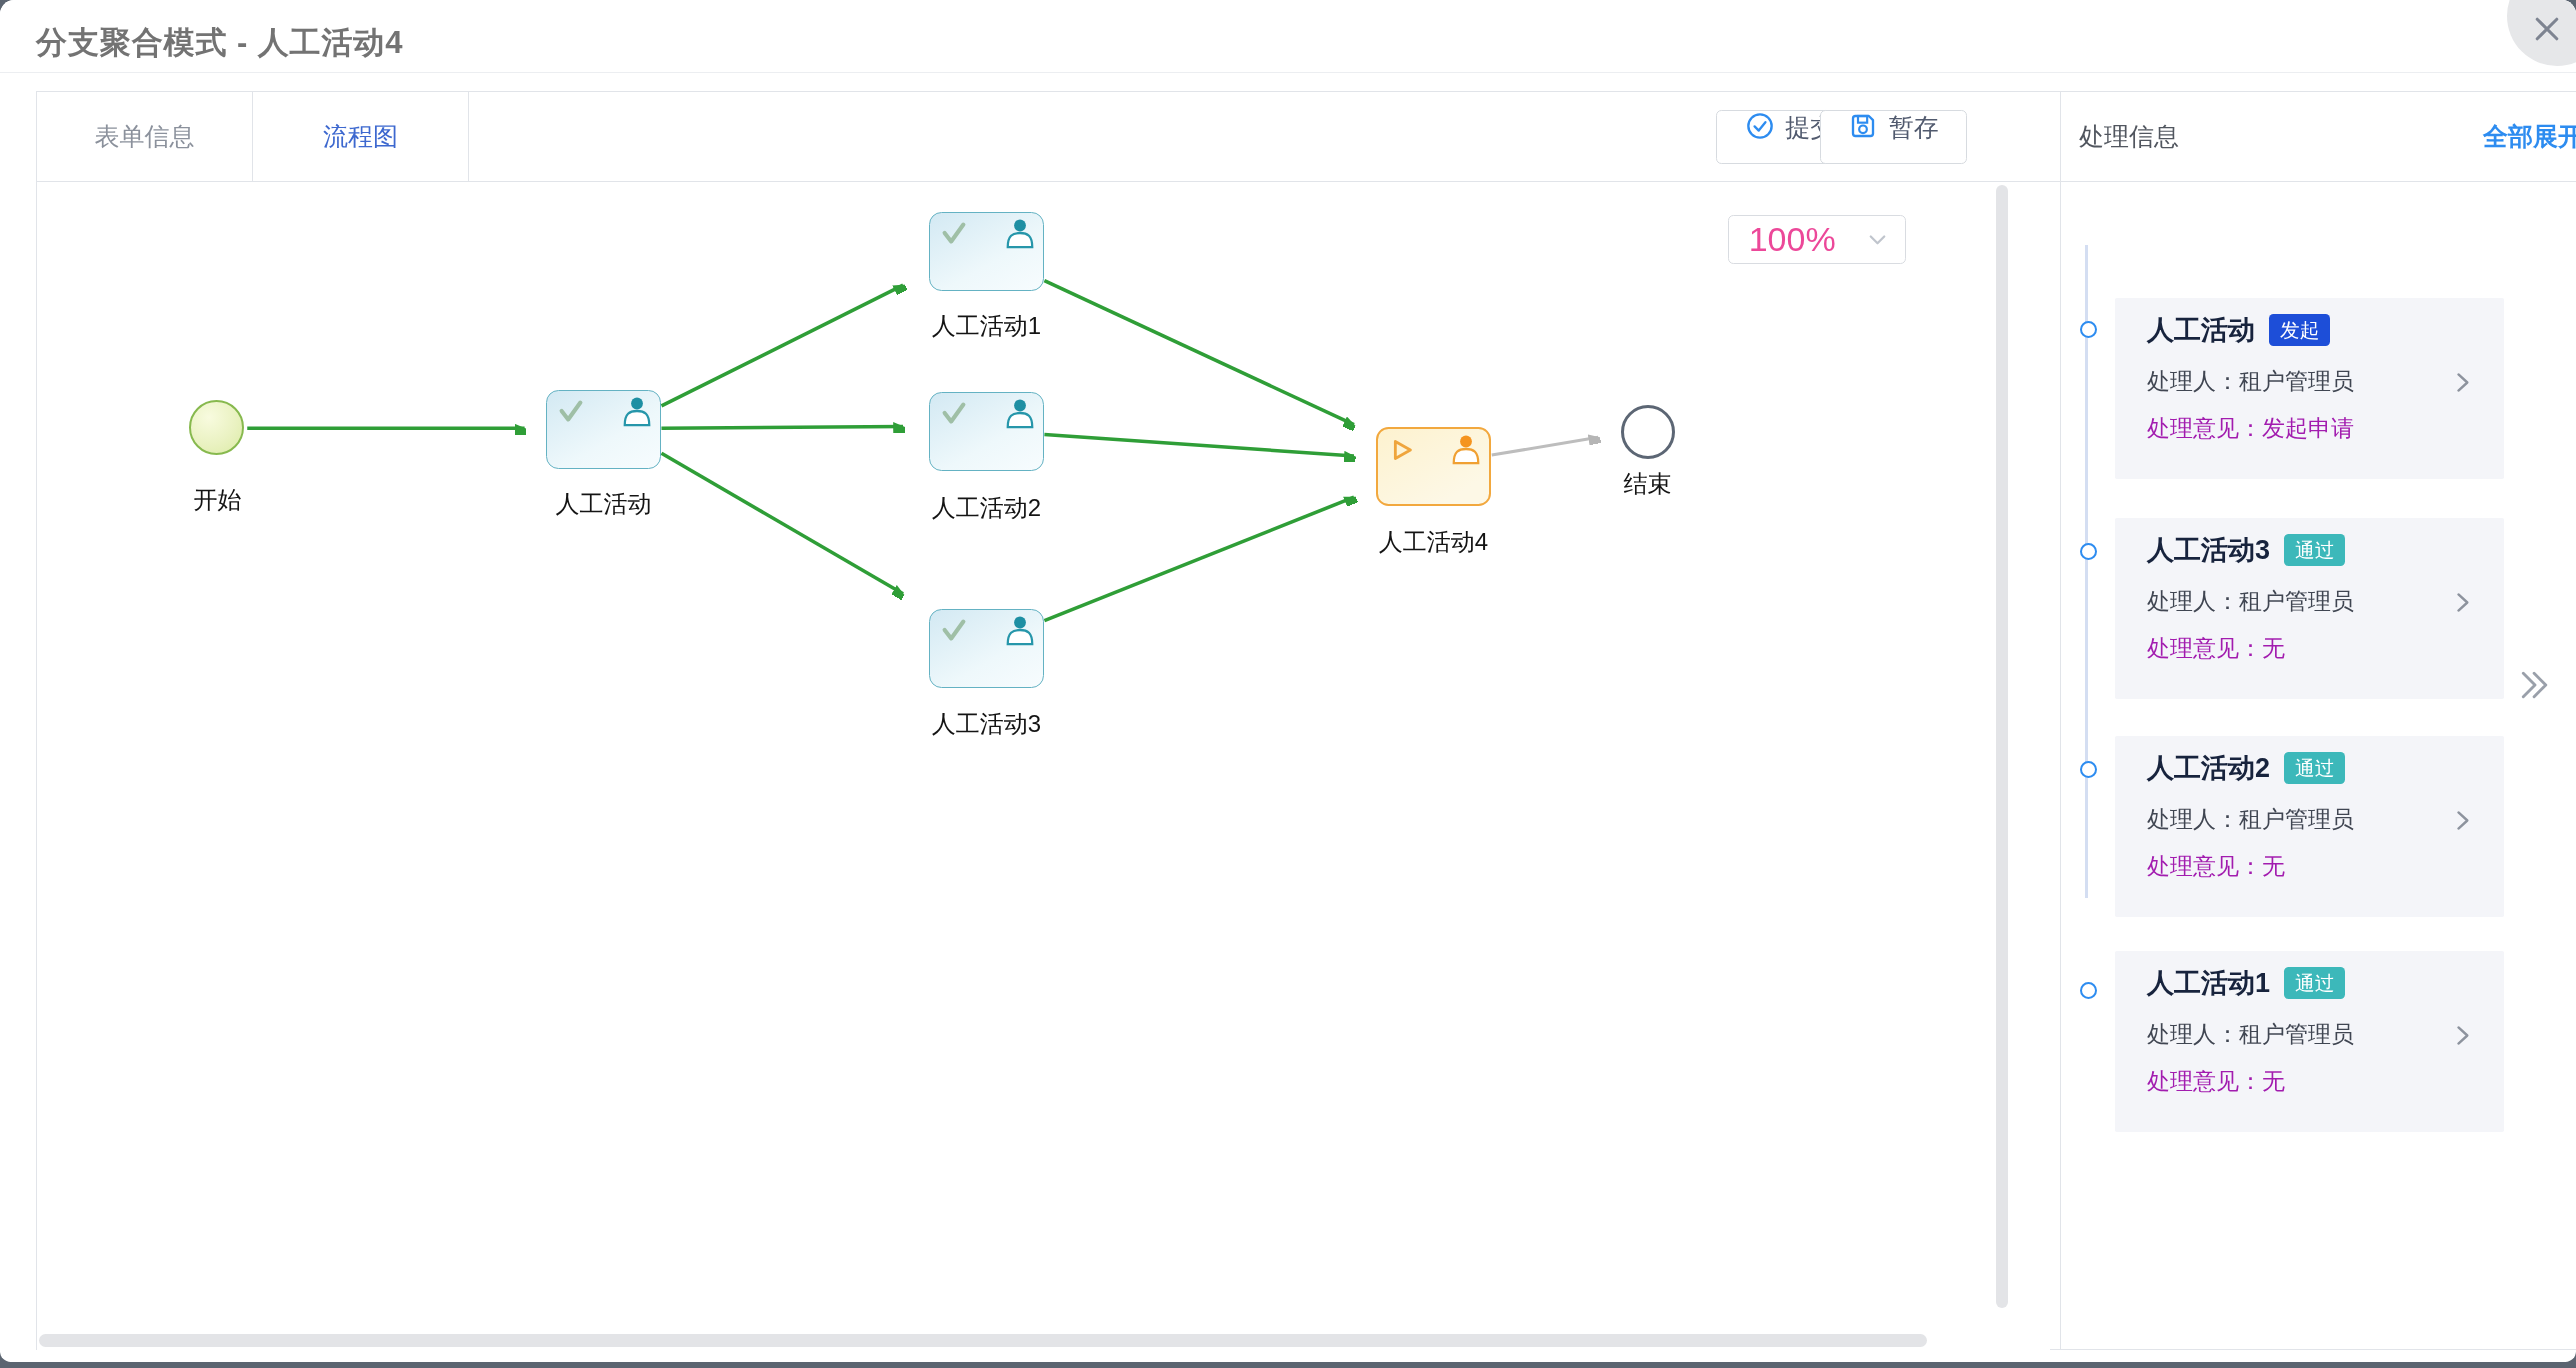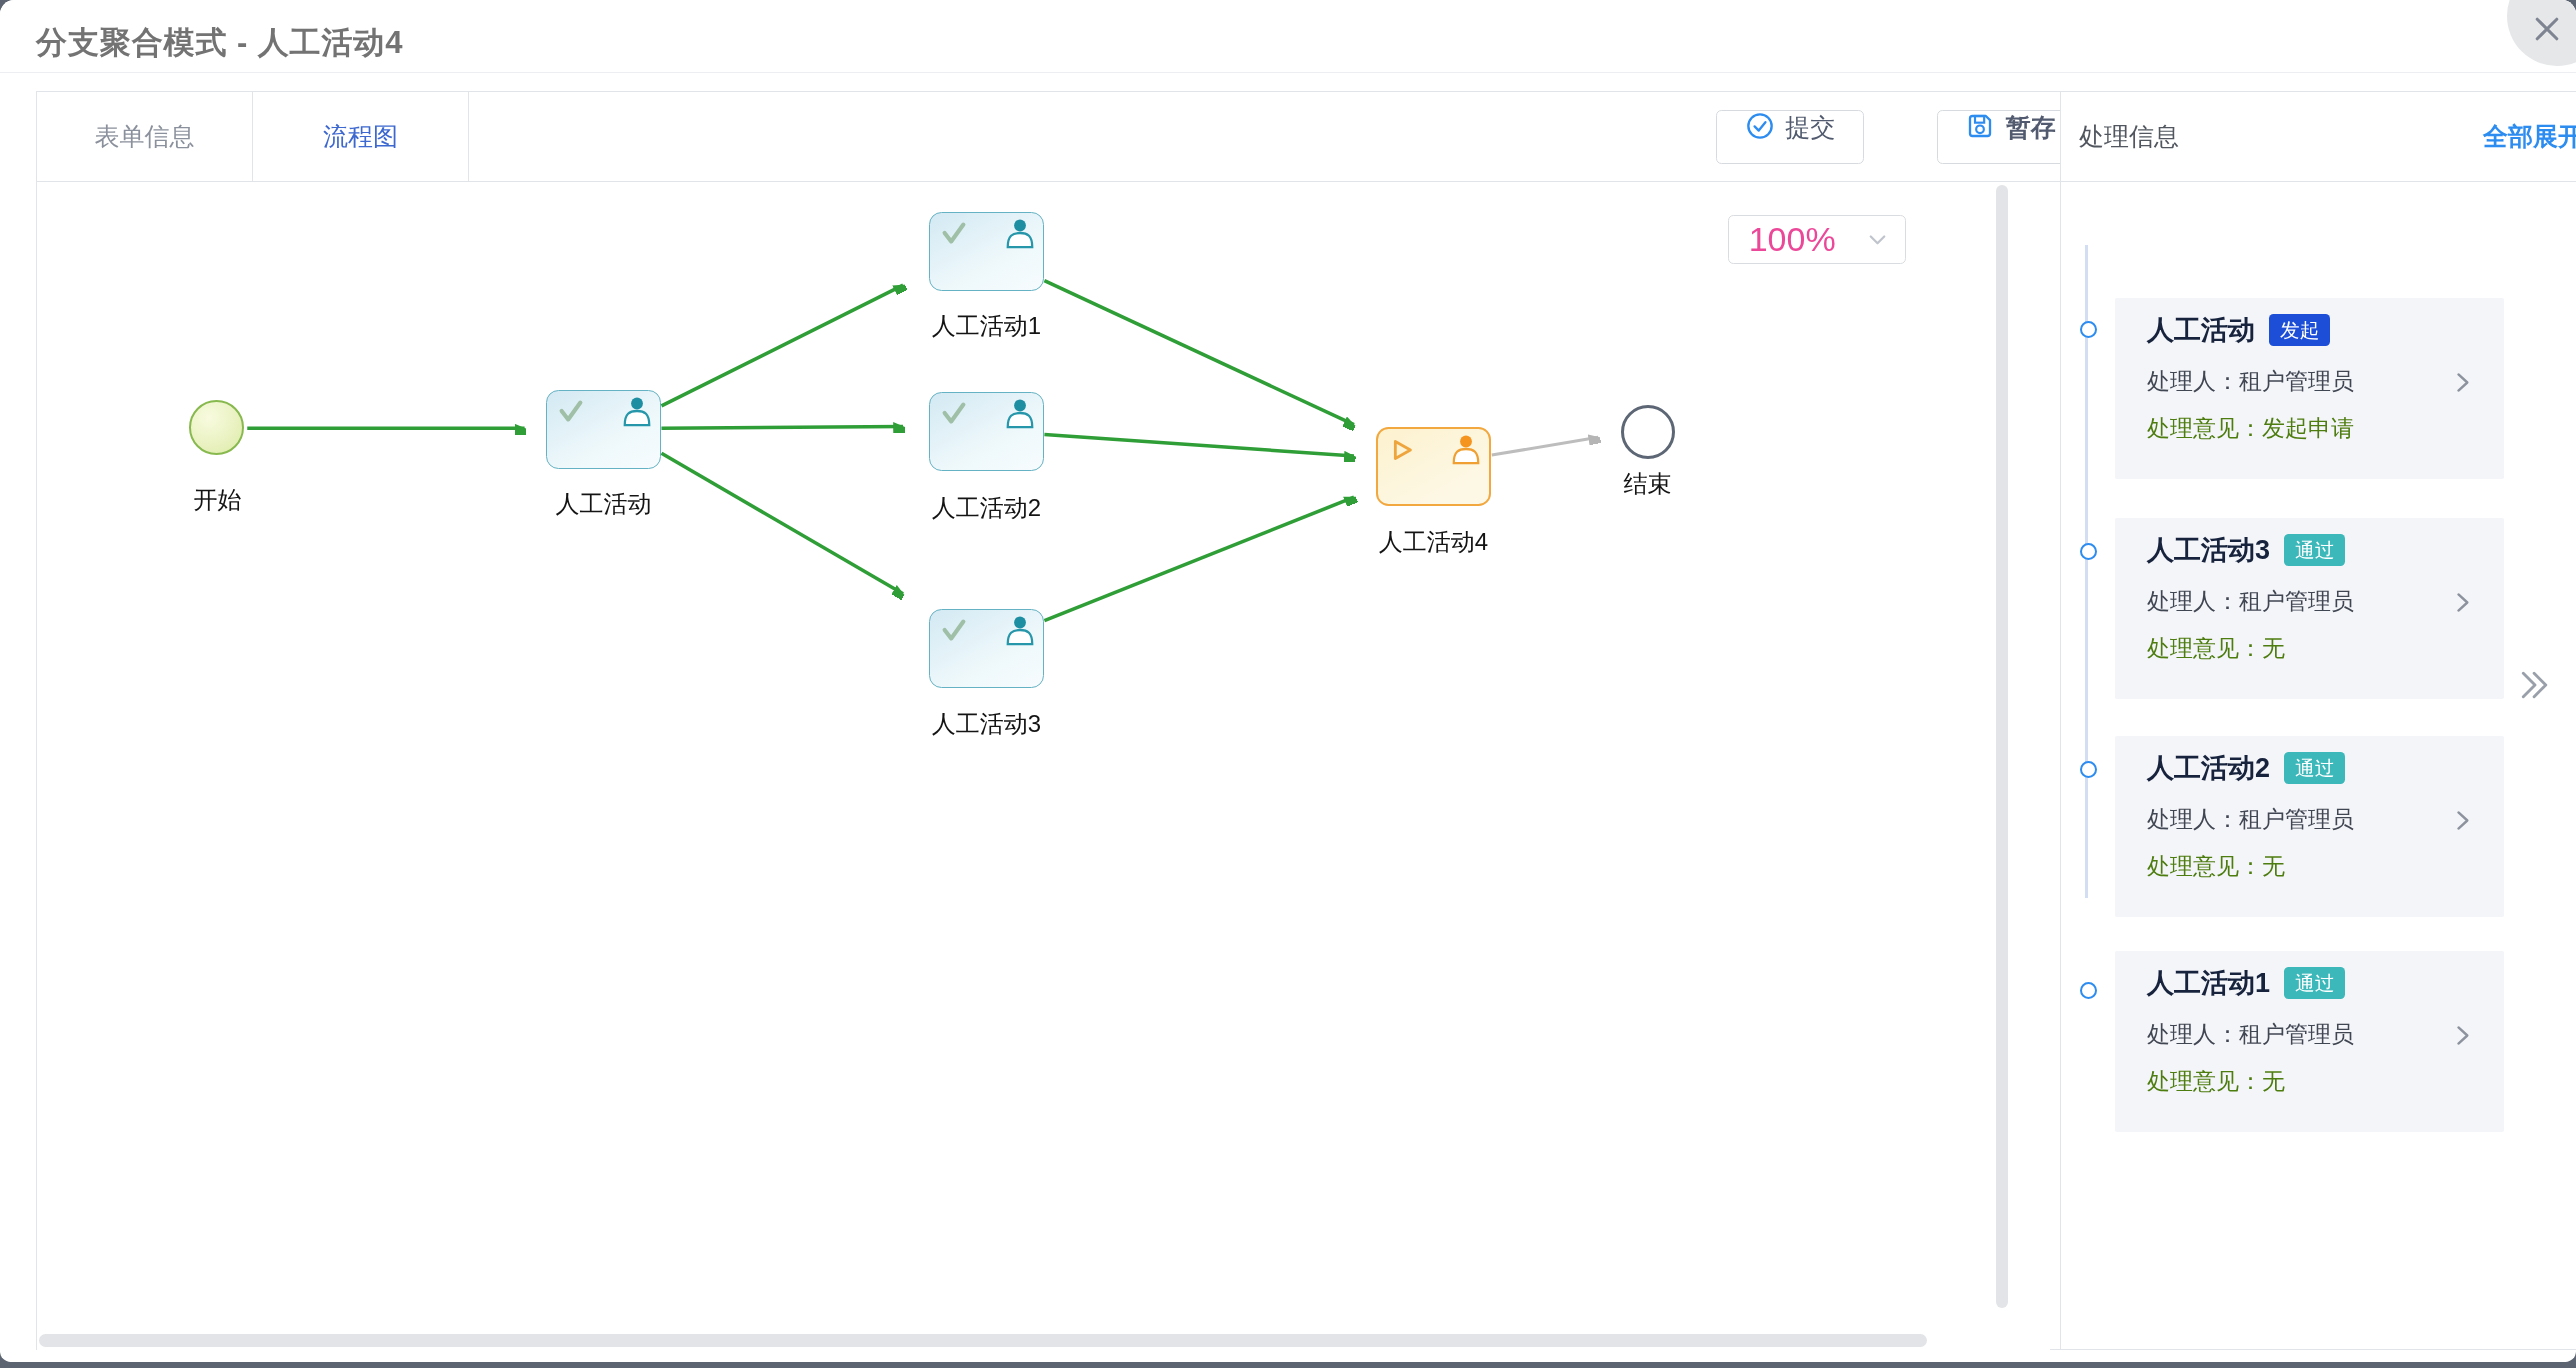--- a/index.html
+++ b/index.html
@@ -13,21 +13,21 @@
   .close-x{position:absolute;left:2531px;top:12.5px;}
 
   
   .main-box{position:absolute;left:36px;top:91px;width:2257px;height:1259px;border:0.9px solid #e1e4e9;box-sizing:border-box;background:#fff;}
   .strip{position:relative;height:89px;border-bottom:0.9px solid #e1e4e9;background:#fff;}
   .tab{position:absolute;top:0;height:89px;line-height:89px;text-align:center;font-size:25px;cursor:pointer;box-sizing:border-box;}
   .tab1{left:0;width:216px;border-right:0.9px solid #e1e4e9;color:#8b919c;}
   .tab2{left:216px;width:216px;border-right:0.9px solid #e1e4e9;color:#3d68cf;}
   .toolbar-btn{position:absolute;top:18px;height:54px;border:0.9px solid #d7dbe0;border-radius:5.4px;background:#fff;display:flex;align-items:flex-start;justify-content:center;gap:10.7px;font-size:25px;color:#515a6e;cursor:pointer;box-sizing:border-box;}
   .btn-submit{left:1679px;width:148px;}
-  .btn-draft{left:1900px;width:147px;font-weight:bold;}
+  .btn-draft{left:1783px;width:147px;}
 
   .canvas{position:relative;width:2013px;height:1168px;background:#fff;overflow:hidden;}
   .edge-layer{position:absolute;left:0;top:0;}
 
   
   .node-label{position:absolute;width:233px;text-align:center;font-size:24px;color:#141414;}
   .start-node{position:absolute;left:152px;top:218px;width:55px;height:55px;border-radius:50%;border:2.7px solid #87b94e;background:radial-gradient(circle at 35% 30%,#f8fbdf 0%,#eaf2c2 55%,#dcebA6 100%);background:radial-gradient(circle at 35% 30%,#f8fbdf 0%,#eaf2c2 55%,#dceba6 100%);box-sizing:border-box;}
   .end-node{position:absolute;left:1584px;top:223px;width:54px;height:54px;border-radius:50%;border:3.6px solid #5c6674;background:#fff;box-sizing:border-box;}
   .task{position:absolute;width:115px;height:79px;border-radius:12.5px;box-sizing:border-box;}
   .task-blue{border:1.8px solid #64b2c3;background:linear-gradient(150deg,#d3e9f3 0%,#eef8fb 60%,#f7fcfe 100%);}
@@ -50,21 +50,21 @@
   .panel-body{position:relative;height:1168px;overflow:hidden;}
   .tl-line{position:absolute;left:24px;top:63px;width:2.7px;height:653px;background:#d4def2;}
   .tl-dot{position:absolute;left:19px;width:13.4px;height:13.4px;border-radius:50%;border:2.7px solid #2d8cf0;background:#fff;box-sizing:content-box;}
   .card{position:absolute;left:54px;width:389px;height:181px;background:#f4f5f9;border-radius:1.8px;}
   .card .row-title{position:absolute;left:32px;top:14.3px;height:36px;display:flex;align-items:center;gap:14.3px;}
   .card .c-title{font-size:27px;font-weight:bold;color:#17233d;}
   .badge{display:inline-block;padding:2.7px 10.7px;border-radius:4.5px;font-size:19.7px;color:#fff;line-height:27px;}
   .badge-initiate{background:#2d8cf0;}
   .badge-pass{background:#3cb8ba;}
   .card .row2{position:absolute;left:32px;top:68px;font-size:23px;color:#404652;}
-  .card .row3{position:absolute;left:32px;top:115px;font-size:23px;color:#4d7c0f;}
+  .card .row3{position:absolute;left:32px;top:115px;font-size:23px;color:#a21caf;}
   .card .arrow{position:absolute;right:27px;top:70px;cursor:pointer;}
 
   .collapse-handle{position:absolute;left:2517px;top:667px;width:36px;height:36px;cursor:pointer;z-index:5;}
 
   svg{display:block;}
 </style>
 </head>
 <body>
 
 <div id="stage">

